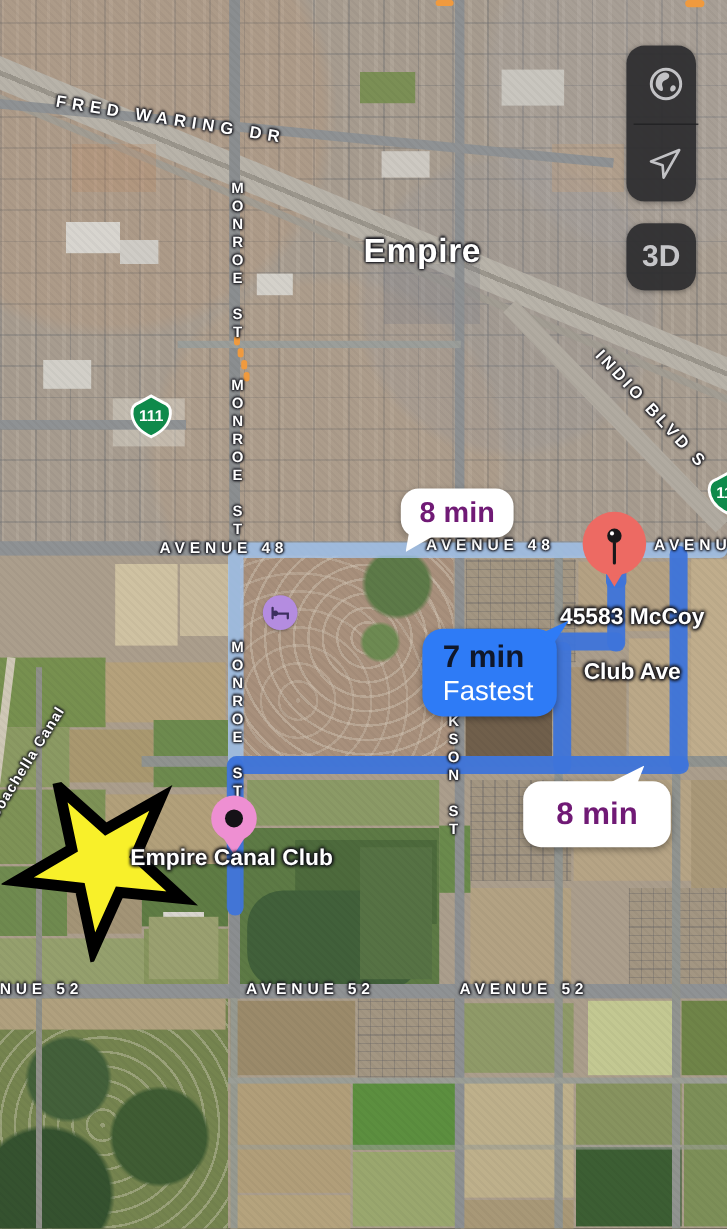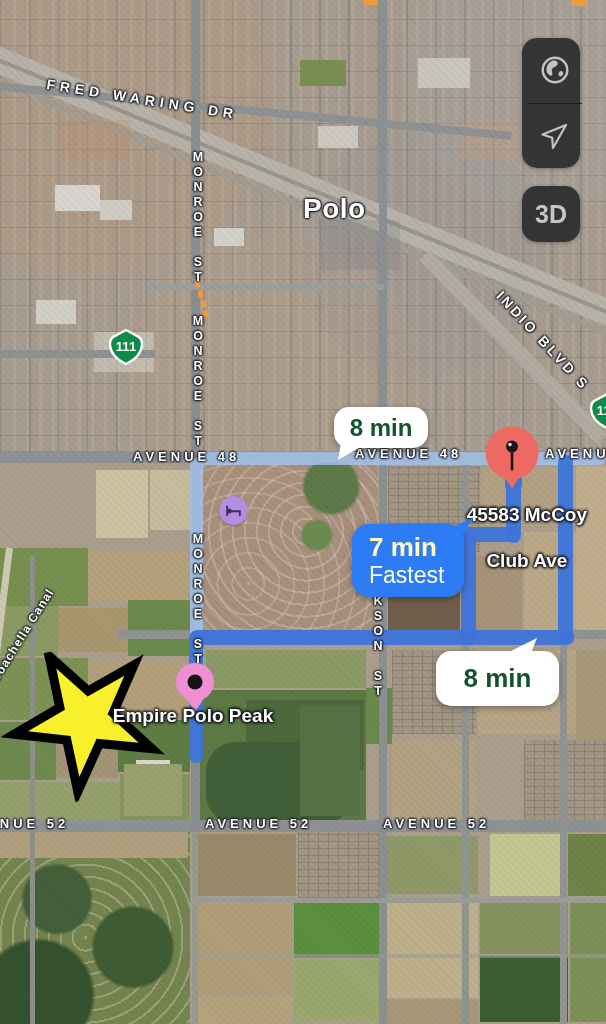--- a/index.html
+++ b/index.html
@@ -76,21 +76,21 @@
        text-shadow:0 0 3px rgba(20,20,26,.95),0 1px 3px rgba(20,20,26,.95),0 -1px 3px rgba(20,20,26,.9),
                    1px 0 3px rgba(20,20,26,.9),-1px 0 3px rgba(20,20,26,.9);}
   .shield{width:38px;height:38px;z-index:50;}
   .shield text{font:bold 13px "Liberation Sans",sans-serif;}
 
   
   .bubble{z-index:60;display:flex;align-items:center;justify-content:center;
           box-shadow:0 2px 6px rgba(0,0,0,.35);}
   .bub-white{background:#fff;border-radius:15px;}
   .bub-blue{background:#2e7bf6;border-radius:17px;}
-  .eta{position:static;color:#14532d;font-weight:700;font-size:24px;}
+  .eta{position:static;color:#701a75;font-weight:700;font-size:24px;}
   .tail{z-index:-0;}
   .bubble .tail{position:absolute;}
 
   
   .panel{left:522px;width:58px;background:rgba(44,44,46,.93);border-radius:15px;z-index:80;
          box-shadow:0 1px 4px rgba(0,0,0,.3);}
   .threed{color:#c6c6c9;font-weight:700;font-size:25px;position:static;}
 </style>
 </head>
 <body>
@@ -205,21 +205,21 @@
 
     <svg style="left:0;top:646px;z-index:45;transform:rotate(-12deg);" width="172" height="152" viewBox="0 0 170 150">
       <polygon points="62.8,3.5 93.5,45.4 143.2,29.7 113,72 143.2,114.3 93.5,98.6 62.8,140.5 62.7,88.5 13,72 62.7,55.5" fill="#F8F02A" stroke="#000000" stroke-width="9" stroke-linejoin="miter"></polygon>
     </svg>
 
     <div class="olabel" style="left:48px;top:76px;font-size:14px;letter-spacing:5px;transform:rotate(9deg);transform-origin:0 0;">FRED WARING DR</div>
     <div class="olabel vert" style="left:190px;top:150px;">MONROE ST</div>
     <div class="olabel vert" style="left:190px;top:314px;">MONROE ST</div>
     <div class="olabel vert" style="left:190px;top:532px;">MONROE ST</div>
     <div class="olabel vert" style="left:370px;top:549px;z-index:49;">JACKSON ST</div>
-    <div class="olabel city" style="left:303px;top:193px;">Polo</div>
+    <div class="olabel city" style="left:303px;top:193px;">Empire</div>
     <div class="olabel" style="left:505px;top:288px;font-size:14px;letter-spacing:3px;transform:rotate(47deg);transform-origin:0 0;">INDIO BLVD S</div>
     <div class="olabel ave" style="left:133px;top:449px;">AVENUE 48</div>
     <div class="olabel ave" style="left:355px;top:446px;">AVENUE 48</div>
     <div class="olabel ave" style="left:545px;top:446px;">AVENUE 48</div>
     <div class="olabel ave" style="left:-38px;top:816px;">AVENUE 52</div>
     <div class="olabel ave" style="left:205px;top:816px;">AVENUE 52</div>
     <div class="olabel ave" style="left:383px;top:816px;">AVENUE 52</div>
     <div class="olabel" style="left:-34px;top:624px;width:118px;font-size:12px;font-weight:600;letter-spacing:1px;transform:rotate(-58deg);">Coachella Canal</div>
 
     <svg class="shield" style="left:107px;top:328px;" viewBox="0 0 38 38">
@@ -247,30 +247,30 @@
     <div class="olabel big" style="left:411px;top:480px;width:200px;z-index:53;">
       <span style="position:static">45583 McCoy</span><br>
       <span style="position:static">Club Ave</span>
     </div>
 
     <svg style="left:175px;top:662px;z-index:52;" width="40" height="52" viewBox="0 0 40 52">
       <path d="M9 33 L20 50 L31 33 Z" fill="#EE8FD2"></path>
       <circle cx="20" cy="20" r="19" fill="#EE8FD2"></circle>
       <circle cx="20" cy="20" r="7.5" fill="#151217"></circle>
     </svg>
-    <div class="olabel big" style="left:93px;top:704px;width:200px;z-index:53;">Empire Polo Peak</div>
+    <div class="olabel big" style="left:93px;top:704px;width:200px;z-index:53;">Empire Canal Club</div>
 
     <div class="bubble bub-white" style="left:334px;top:407px;width:94px;height:41px;">
       <div class="tail" style="left:4px;bottom:-12px;width:26px;height:15px;background:#fff;clip-path:polygon(0 100%, 10% 0, 100% 0);"></div>
       <span class="eta">8 min</span>
     </div>
 
     <div class="bubble bub-blue" style="left:352px;top:524px;width:112px;height:73px;flex-direction:column;align-items:flex-start;justify-content:center;padding-left:17px;">
       <div class="tail" style="right:-10px;top:-7px;width:24px;height:19px;background:#2e7bf6;clip-path:polygon(100% 0, 0 60%, 48% 100%);"></div>
-      <span style="position:static;color:#fef9c3;font-weight:700;font-size:26px;line-height:30px;">7 min</span>
+      <span style="position:static;color:#0f172a;font-weight:700;font-size:26px;line-height:30px;">7 min</span>
       <span style="position:static;color:#fff;font-weight:400;font-size:23px;line-height:27px;">Fastest</span>
     </div>
 
     <div class="bubble bub-white" style="left:436px;top:651px;width:123px;height:55px;">
       <div class="tail" style="right:22px;top:-13px;width:30px;height:15px;background:#fff;clip-path:polygon(100% 0, 0 100%, 80% 100%);"></div>
       <span class="eta" style="font-size:26px;">8 min</span>
     </div>
 
     <div class="panel" style="top:38px;height:130px;">
       <div style="left:0;top:0;width:66px;height:65px;">

